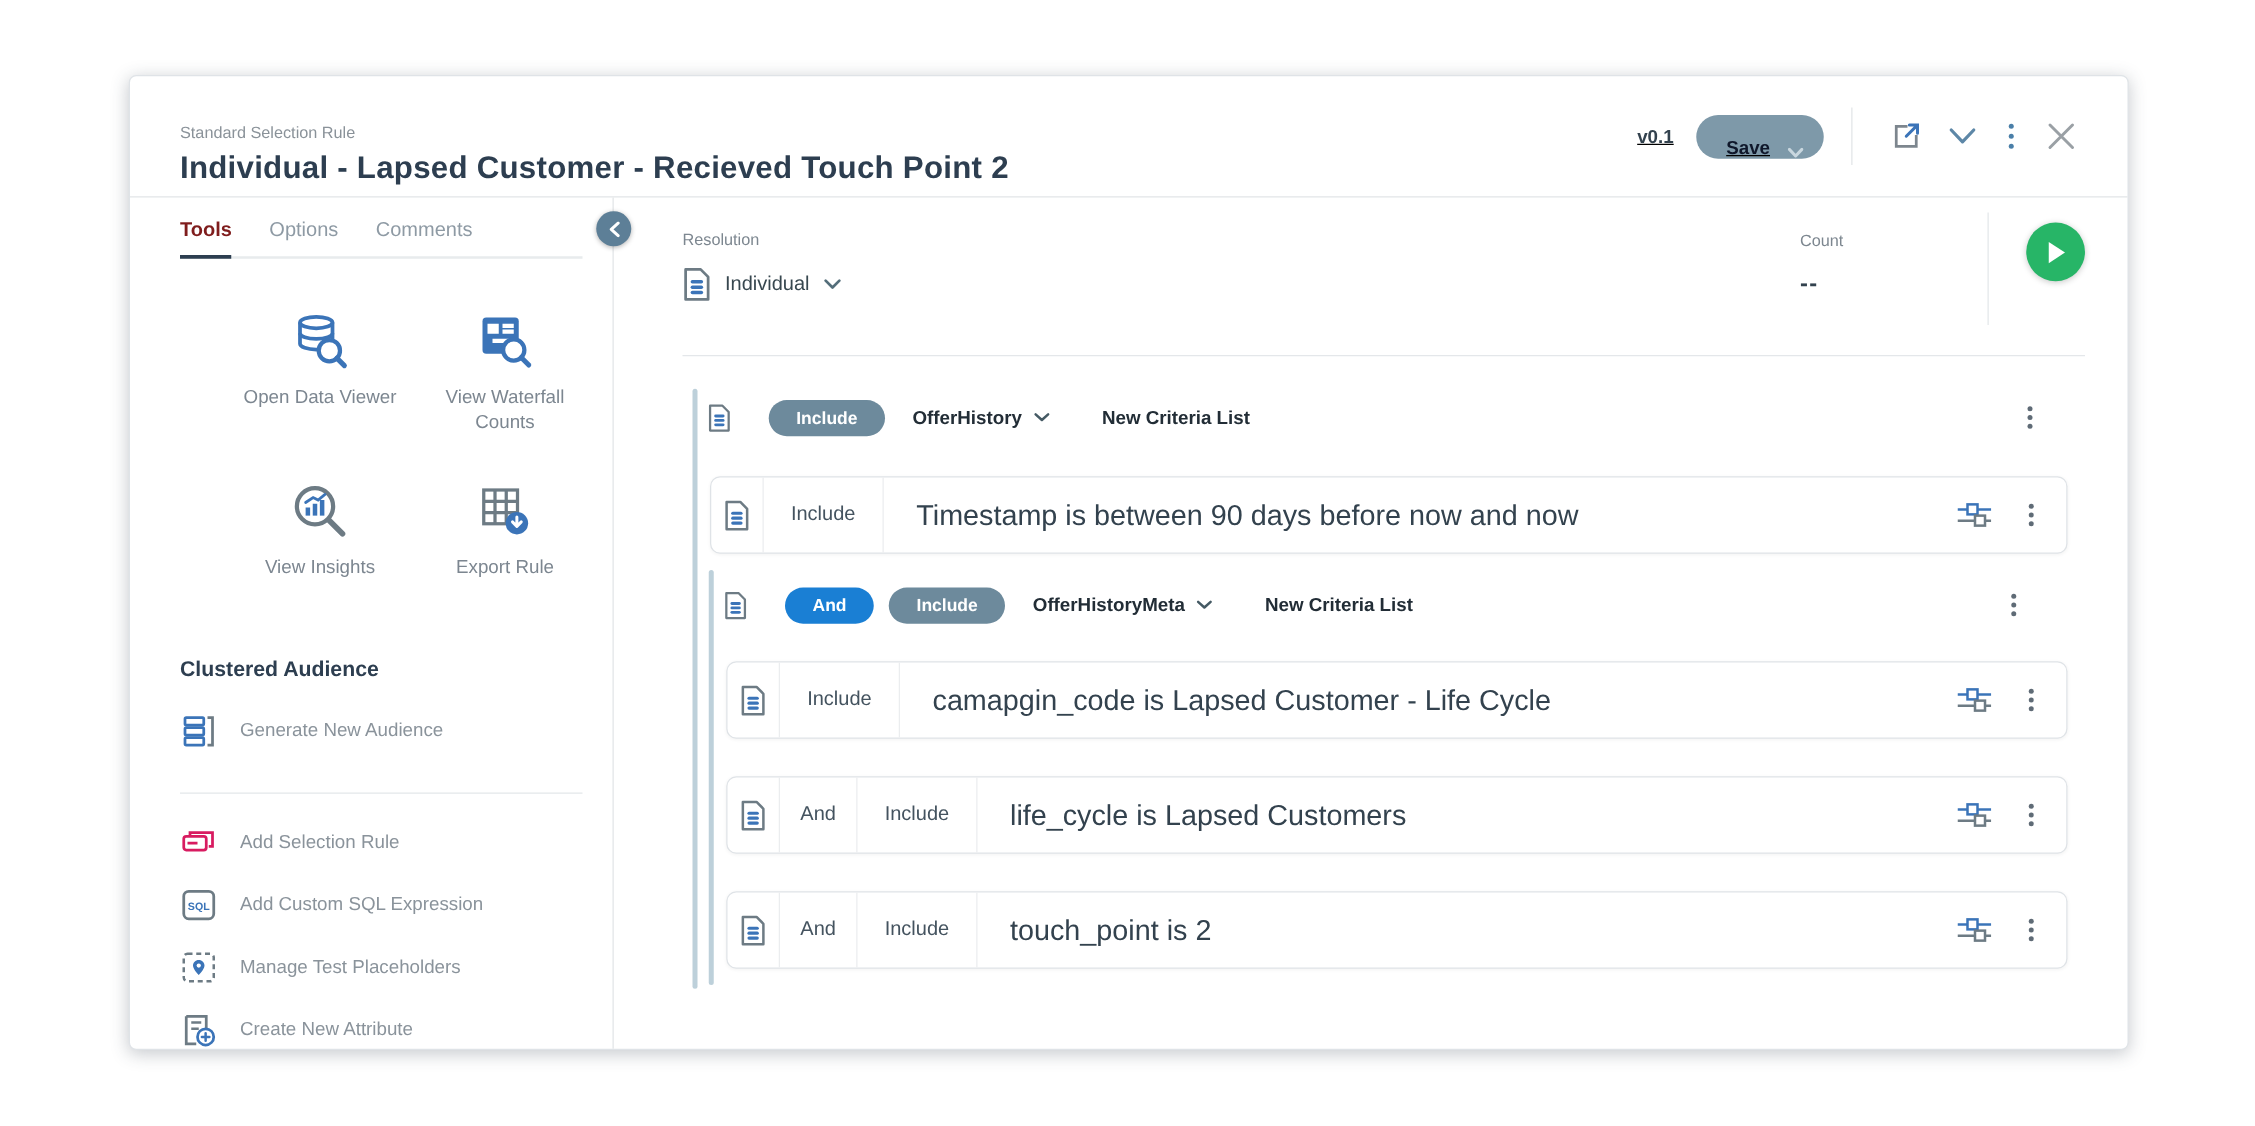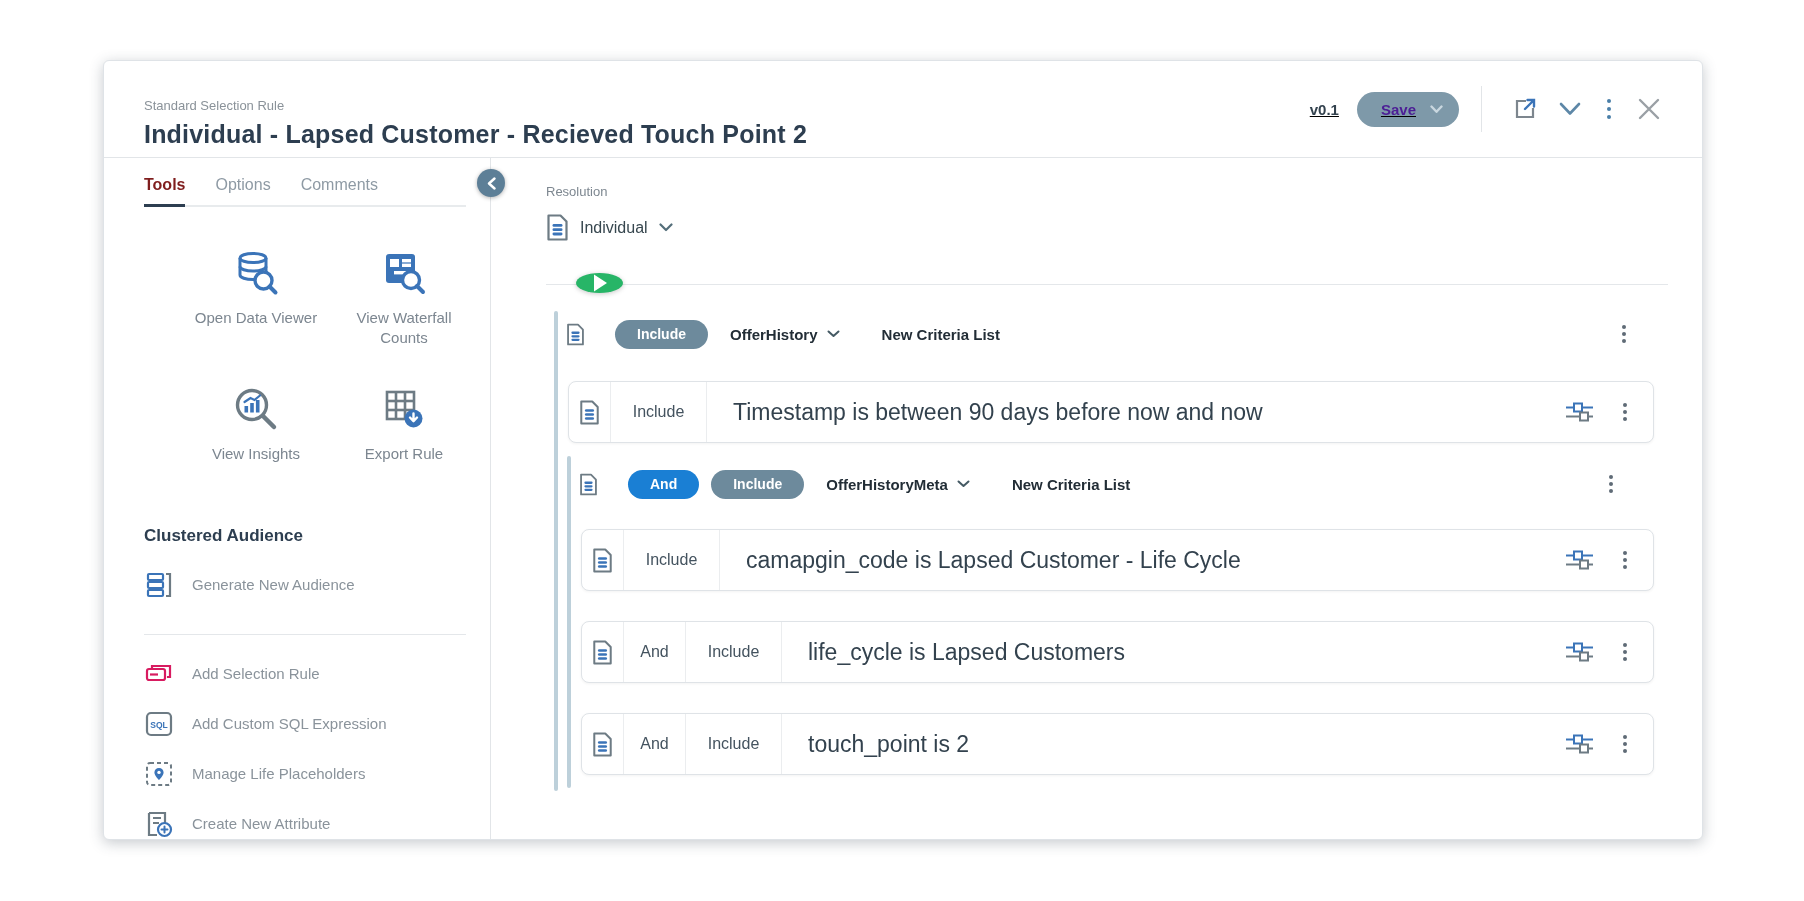--- a/index.html
+++ b/index.html
@@ -12,21 +12,21 @@
   }
 
   
   .card-header { height:97px; border-bottom:1px solid #e2e5e8; display:flex; align-items:center; padding:0 30px 0 40px; }
   .header-left { display:flex; flex-direction:column; gap:7px; padding-top:4px;margin-top:24px; }
   .type-label { font-size:13px; color:#8a9299; }
   .page-title { font-size:25px; font-weight:700; color:#2d3e50; letter-spacing:.2px; }
   .header-right { margin-left:auto; display:flex; align-items:center;text-decoration:underline; }
   .version { font-size:15px; font-weight:700; color:#33424e; margin-right:18px; }
   .save-pill { height:35px; background:#7e99a9; border:none; border-radius:18px; padding:0 16px 0 24px;
-    display:flex; align-items:center; gap:14px; color:#4c1d95; font-size:15px; font-weight:700; cursor:pointer; font-family:inherit; }
+    display:flex; align-items:flex-end; gap:14px; color:#0f172a; font-size:15px; font-weight:700; cursor:pointer; font-family:inherit; }
   .hdr-sep { width:1px; height:46px; background:#e2e5e8; margin:0 20px 0 22px; }
   .hdr-icon { background:none; border:none; cursor:pointer; display:flex; align-items:center; justify-content:center; padding:0; margin:0 11px; }
 
   
   .card-body { position:relative; display:flex; height:681px; }
 
   .sidebar { width:387px; border-right:1px solid #e2e5e8; padding:18px 0 0 40px; position:relative; flex-shrink:0; }
   .sidebar-tabs { display:flex; gap:30px; width:322px; border-bottom:2px solid #e8ebed; }
   .tab { font-size:16px; color:#8e9aa4; padding-bottom:11px; cursor:pointer; position:relative; }
   .tab.active { color:#7f1d1d; font-weight:700; }
@@ -44,21 +44,21 @@
 
   .clustered-heading { margin-top:62px; font-size:17px; font-weight:700; color:#2d3e50; }
   .side-item { display:flex; align-items:center; gap:18px; margin-top:24px; color:#8a939b; font-size:15px; cursor:pointer; }
   .side-item .sicon { width:30px; display:flex; justify-content:center; }
   .sidebar-divider { width:322px; height:1px; background:#e4e7ea; margin-top:34px; }
   .actions-list { margin-top:14px; }
   .actions-list .side-item { margin-top:0; height:50px; }
 
   
   .main { flex:1; padding:0 34px 0 55px; position:relative; }
-  .resolution-row { display:flex; height:127px; border-bottom:1px solid #e4e7ea;flex-direction:column; }
+  .resolution-row { display:flex; height:127px; border-bottom:1px solid #e4e7ea; }
   .res-left { display:flex; flex-direction:column; padding-top:26px; }
   .field-label { font-size:13px; color:#7d8790; }
   .resolution-select { display:flex; align-items:center; gap:11px; margin-top:15px; cursor:pointer; }
   .resolution-value { font-size:16px; color:#37474f; }
   .count-block { margin-left:auto; padding-top:26px; width:150px; }
   .count-value { margin-top:15px; font-size:19px; font-weight:700; letter-spacing:1px; color:#33424e; }
   .res-divider { width:1px; height:90px; background:#e4e7ea; margin-top:12px; }
   .play-btn { width:47px; height:47px; border-radius:50%; background:#27b567; border:none; cursor:pointer;
     margin:20px 0 0 30px; display:flex; align-items:center; justify-content:center; box-shadow:0 1px 5px rgba(0,0,0,.22); }
 
@@ -263,21 +263,21 @@
           <span>Add Custom SQL Expression</span>
         </div>
         <div class="side-item">
           <span class="sicon">
             <svg width="28" height="26" viewBox="0 0 28 26">
               <rect x="2" y="2" width="24" height="22" rx="3" fill="none" stroke="#6d7b84" stroke-width="2" stroke-dasharray="4 3"></rect>
               <path d="M14 7 c-2.7 0 -4.6 2 -4.6 4.4 c0 3 4.6 7.6 4.6 7.6 s4.6 -4.6 4.6 -7.6 c0 -2.4 -1.9 -4.4 -4.6 -4.4 z" fill="#3b74b8"></path>
               <circle cx="14" cy="11.4" r="1.7" fill="#fff"></circle>
             </svg>
           </span>
-          <span>Manage Life Placeholders</span>
+          <span>Manage Test Placeholders</span>
         </div>
         <div class="side-item">
           <span class="sicon">
             <svg width="28" height="28" viewBox="0 0 28 28">
               <path d="M4 3 h16 v10" fill="none" stroke="#6d7b84" stroke-width="2.2"></path>
               <path d="M4 3 v22 h8" fill="none" stroke="#6d7b84" stroke-width="2.2"></path>
               <line x1="8" y1="8" x2="16" y2="8" stroke="#6d7b84" stroke-width="2"></line>
               <line x1="8" y1="13" x2="14" y2="13" stroke="#6d7b84" stroke-width="2"></line>
               <circle cx="19.5" cy="19.5" r="6.5" fill="#fff" stroke="#3b74b8" stroke-width="2.2"></circle>
               <path d="M19.5 16.5 v6 M16.5 19.5 h6" stroke="#3b74b8" stroke-width="2" stroke-linecap="round"></path>
@@ -302,20 +302,24 @@
                 <rect x="6.5" y="18.6" width="10" height="2.8" rx="1.4" fill="#3b74b8"></rect>
               </svg>
             </span>
             <span class="resolution-value">Individual</span>
             <span style="display:flex;">
               <svg width="14" height="9" viewBox="0 0 14 9">
                   <path d="M1.5 1.5 L7 7 L12.5 1.5" fill="none" stroke="#546e7a" stroke-width="2.2" stroke-linecap="round" stroke-linejoin="round"></path>
                 </svg>
             </span>
           </div>
+        </div>
+        <div class="count-block">
+          <span class="field-label">Count</span>
+          <div class="count-value">--</div>
         </div>
         <span class="res-divider"></span>
         <button class="play-btn">
           <span style="display:flex;">
             <svg width="18" height="20" viewBox="0 0 18 20">
                 <path d="M3 1.5 L16 10 L3 18.5 z" fill="#fff"></path>
               </svg>
           </span>
         </button>
       </div>

